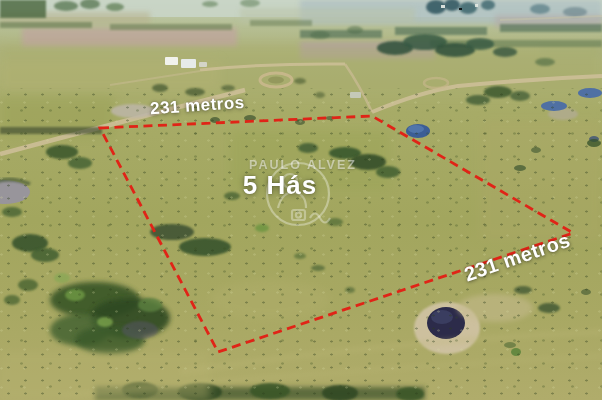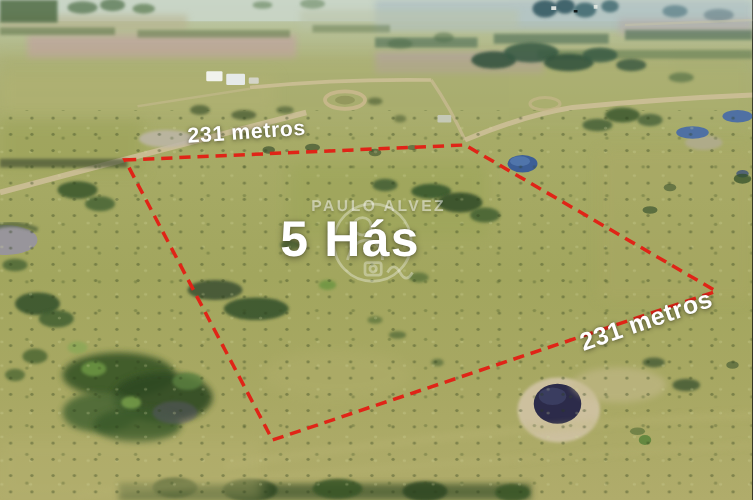--- a/index.html
+++ b/index.html
@@ -21,21 +21,21 @@
   }
   .label{
     position:absolute;color:#fff;font-weight:600;
     text-shadow:0 1px 4px rgba(0,0,0,.45),0 0 2px rgba(0,0,0,.25);
     white-space:nowrap;
   }
   .label-top{left:150px;top:96px;font-size:17px;transform:rotate(-4deg);letter-spacing:.5px;}
   .label-right{left:462px;top:246px;font-size:20px;transform:rotate(-19deg);letter-spacing:.5px;}
   .area-label{
     position:absolute;left:180px;top:170px;width:200px;text-align:center;
-    color:#fff;font-size:40px;font-weight:700;letter-spacing:1px;
+    color:#fff;font-size:26px;font-weight:700;letter-spacing:1px;
     text-shadow:0 1px 6px rgba(0,0,0,.4),0 0 2px rgba(0,0,0,.3);
   }
   .watermark{position:absolute;left:248px;top:156px;width:110px;text-align:center;pointer-events:none;}
   .watermark-name{
     margin-top:2px;font-size:12.5px;font-weight:700;letter-spacing:2px;
     color:rgba(255,255,255,.5);text-shadow:0 1px 2px rgba(0,0,0,.18);
   }
 </style>
 </head>
 <body>

